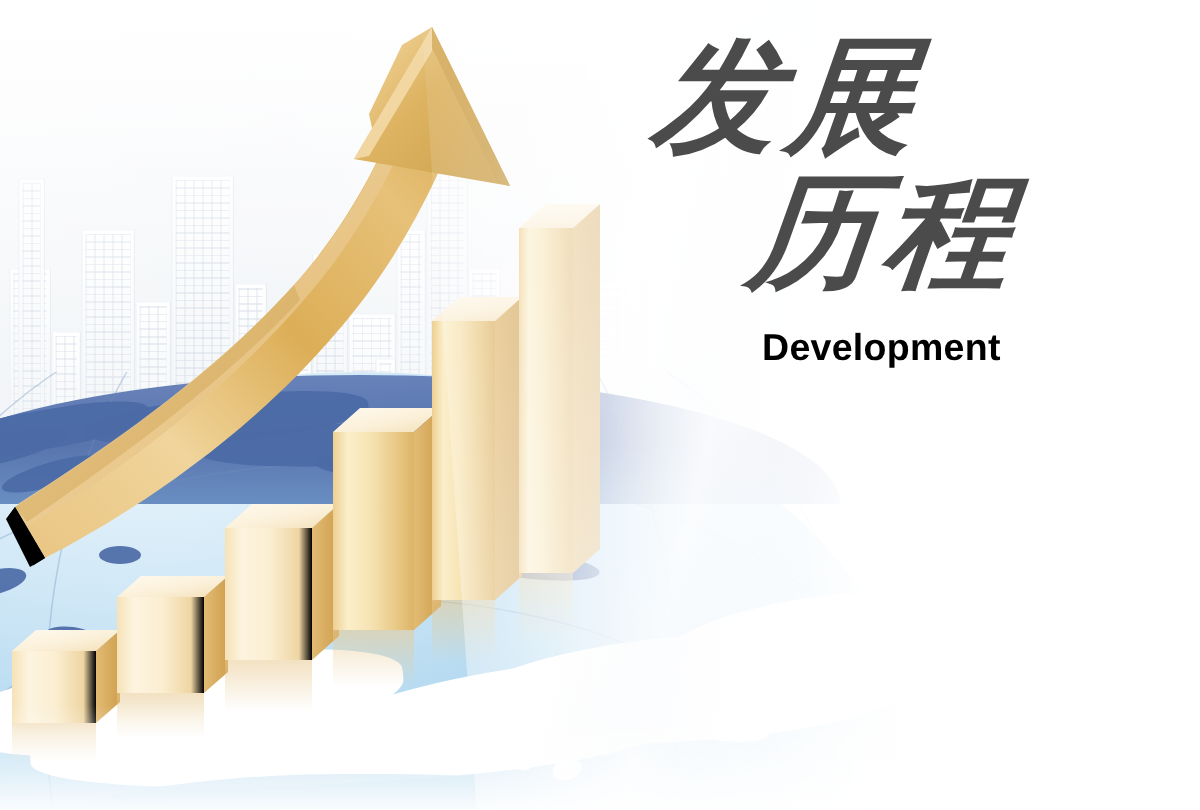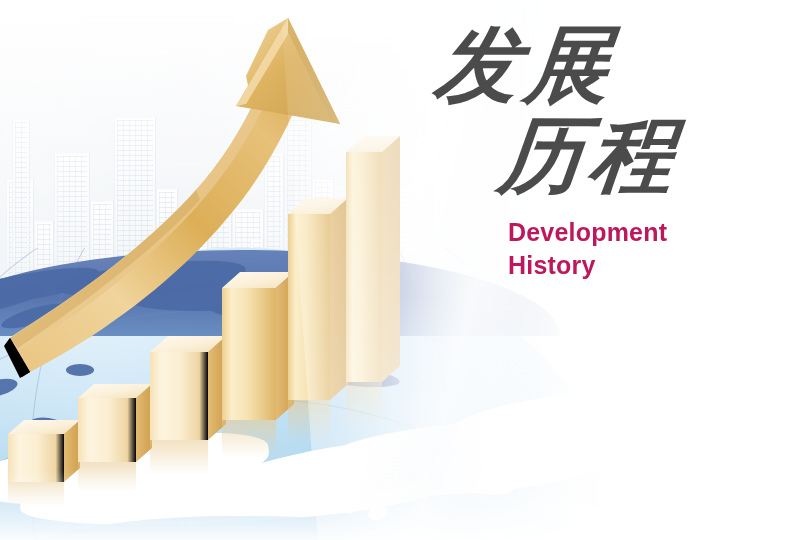--- a/index.html
+++ b/index.html
@@ -134,21 +134,21 @@
     font-style: italic;
     letter-spacing: 6px;
     line-height: 1;
     white-space: nowrap;
     text-shadow: 0 1px 0 rgba(255,255,255,.8);
   }
   .cjk-1 { font-size: 84px; margin-left: 4px; transform: skewX(-6deg); }
   .cjk-2 { font-size: 84px; margin-left: 68px; margin-top: 6px; transform: skewX(-6deg); }
 
   .en-line {
-    color: #be185d;
+    color: #000000;
     font-family: "Liberation Sans", sans-serif;
     font-weight: 700;
     font-size: 25px;
     line-height: 1.32;
     letter-spacing: .2px;
   }
   .en-wrap { margin-top: 18px; margin-left: 76px; }
 </style>
 </head>
 <body>
@@ -349,17 +349,16 @@
 
   <div class="sheen"></div>
   <div class="fade-right"></div>
   <div class="fade-bottom"></div>
 
   <div class="text-block">
     <div class="cjk-line cjk-1">发展</div>
     <div class="cjk-line cjk-2">历程</div>
     <div class="en-wrap">
       <div class="en-line">Development</div>
-      <div class="en-line">History</div>
     </div>
   </div>
 
 </div>
 
 </body></html>

